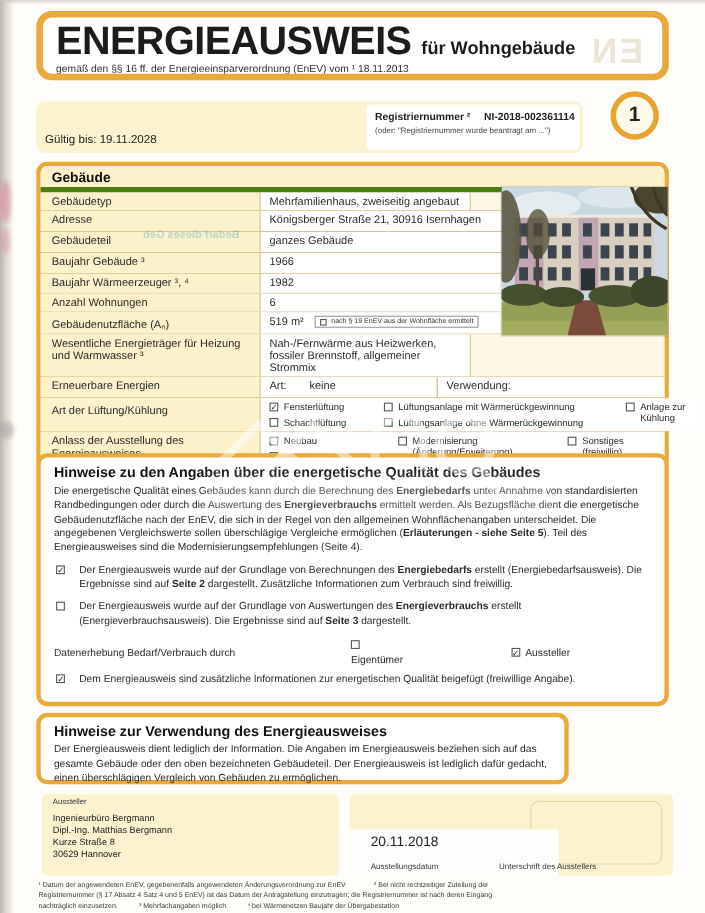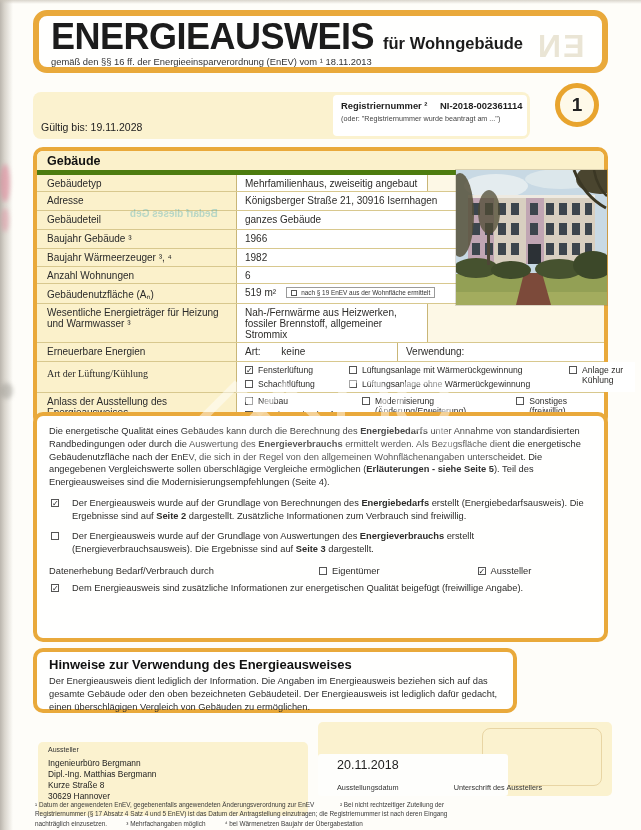--- a/index.html
+++ b/index.html
@@ -46,21 +46,21 @@
   
   #quality{left:33px;top:412px;width:575px;height:230px;padding:6px 12px;}
   #usage{left:33px;top:648px;width:484px;height:65px;padding:5px 12px;}
   .h2{font-size:13px;font-weight:bold;color:#111;}
   .para{font-size:9.3px;line-height:1.38;color:#2c2c2c;margin-top:3px;}
   .qitem{display:flex;gap:13px;margin-top:8px;font-size:9.3px;line-height:1.35;padding:0 2px;}
   .qitem .cbx{margin-top:2px;}
   .survey{display:flex;align-items:center;margin-top:11px;font-size:9.3px;}
   .survey .slabel{flex:0 0 240px;}
   
-  #issuerL{left:38px;top:722px;width:270px;height:74px;background:#FBF2CF;border-radius:5px;padding:4px 10px;margin-top:20px;}
+  #issuerL{left:38px;top:722px;width:270px;height:74px;background:#FBF2CF;border-radius:5px;padding:4px 10px;}
   #issuerR{left:318px;top:722px;width:294px;height:74px;background:#FBF2CF;border-radius:5px;text-decoration:underline;}
   .iss-cap{font-size:7px;color:#333;}
   .iss-lines{font-size:8.4px;line-height:1.3;margin-top:5px;color:#222;}
   .ghostrect{position:absolute;right:10px;top:6px;width:120px;height:58px;border:1px solid rgba(205,170,100,.4);border-radius:8px;}
   .datepatch{position:absolute;left:0;top:32px;width:190px;height:42px;background:#FEFEFC;border-radius:3px;}
   .issdate{position:absolute;left:19px;top:36px;font-size:12.5px;color:#1e1e1e;}
   .sigrow{position:absolute;left:19px;top:61px;width:260px;display:flex;font-size:7.3px;color:#333;}
   .sigrow .s2{margin-left:55px;}
   
   #footnotes{left:35px;top:800px;width:598px;font-size:6.4px;line-height:1.45;color:#3a3a3a;}
@@ -148,21 +148,21 @@
       <div class="lbl">Erneuerbare Energien</div>
       <div class="tval split">
         <div class="p1">
           <span>Art:</span>
           <span style="margin-left:18px;">keine</span>
         </div>
         <div class="p2">Verwendung:</div>
       </div>
     </div>
     <div class="trow" style="min-height:31px;">
-      <div class="lbl" style="padding-top:6px;font-family:Liberation Serif, serif;">Art der Lüftung/Kühlung</div>
+      <div class="lbl" style="padding-top:6px;">Art der Lüftung/Kühlung</div>
       <div class="tval optcols">
         <div class="optcol" style="width:92px;">
           <span class="cb">
               <span class="cbx">✓</span>
               <span>Fensterlüftung</span>
             </span>
           <span class="cb">
               <span class="cbx"></span>
               <span>Schachtlüftung</span>
             </span>
@@ -262,32 +262,33 @@
     <ellipse cx="33" cy="42" rx="11" ry="22" fill="#4F4B33" opacity=".75"></ellipse>
     <rect x="31" y="60" width="3" height="35" fill="#4E4636"></rect>
     <ellipse cx="144" cy="9" rx="24" ry="15" fill="#4A452F"></ellipse>
     <path d="M118,0 C125,18 135,30 150,38" stroke="#3B3724" stroke-width="3" fill="none"></path>
     <path d="M138,0 C140,12 146,22 151,26" stroke="#3B3724" stroke-width="2.5" fill="none"></path>
   </svg>
 
   <div class="abs bleed-cyan">Bedarf dieses Geb</div>
 
   <div class="box" id="quality">
+    <div class="h2">Hinweise zu den Angaben über die energetische Qualität des Gebäudes</div>
     <div class="para"><span>Die energetische Qualität eines Gebäudes kann durch die Berechnung des </span><span style="font-weight: bold;">Energiebedarfs</span><span> unter Annahme von standardisierten Randbedingungen oder durch die Auswertung des </span><span style="font-weight: bold;">Energieverbrauchs</span><span> ermittelt werden. Als Bezugsfläche dient die energetische Gebäudenutzfläche nach der EnEV, die sich in der Regel von den allgemeinen Wohnflächenangaben unterscheidet. Die angegebenen Vergleichswerte sollen überschlägige Vergleiche ermöglichen (</span><span style="font-weight: bold;">Erläuterungen - siehe Seite 5</span><span>). Teil des Energieausweises sind die Modernisierungsempfehlungen (Seite 4).</span></div>
     <div class="qitem">
       <span class="cbx">✓</span>
       <span><span>Der Energieausweis wurde auf der Grundlage von Berechnungen des </span><span style="font-weight: bold;">Energiebedarfs</span><span> erstellt (Energiebedarfsausweis). Die Ergebnisse sind auf </span><span style="font-weight: bold;">Seite 2</span><span> dargestellt. Zusätzliche Informationen zum Verbrauch sind freiwillig.</span></span>
     </div>
     <div class="qitem">
       <span class="cbx"></span>
       <span><span>Der Energieausweis wurde auf der Grundlage von Auswertungen des </span><span style="font-weight: bold;">Energieverbrauchs</span><span> erstellt (Energieverbrauchsausweis). Die Ergebnisse sind auf </span><span style="font-weight: bold;">Seite 3</span><span> dargestellt.</span></span>
     </div>
     <div class="survey">
       <span class="slabel">Datenerhebung Bedarf/Verbrauch durch</span>
-      <span class="cb" style="margin-left:30px;">
+      <span class="cb" style="margin-left:30px;flex-direction:column;">
           <span class="cbx"></span>
           <span>Eigentümer</span>
         </span>
       <span class="cb" style="margin-left:98px;">
           <span class="cbx">✓</span>
           <span>Aussteller</span>
         </span>
     </div>
     <div class="qitem" style="margin-top:6px;">
       <span class="cbx">✓</span>

